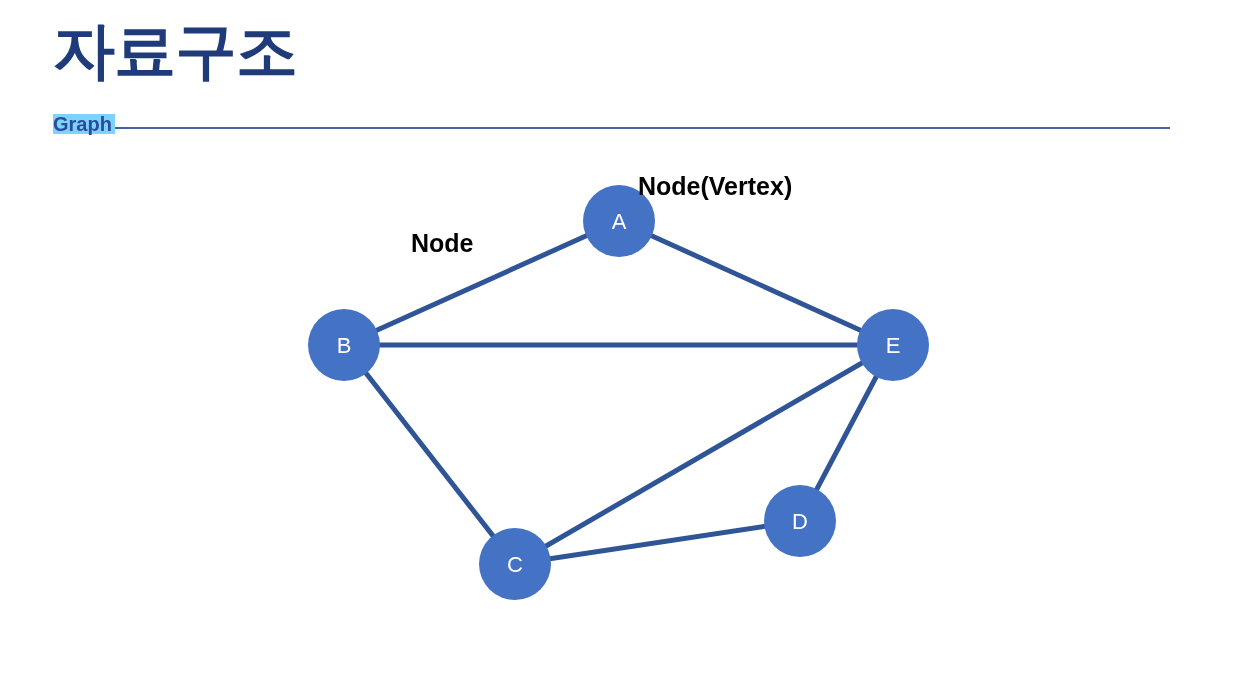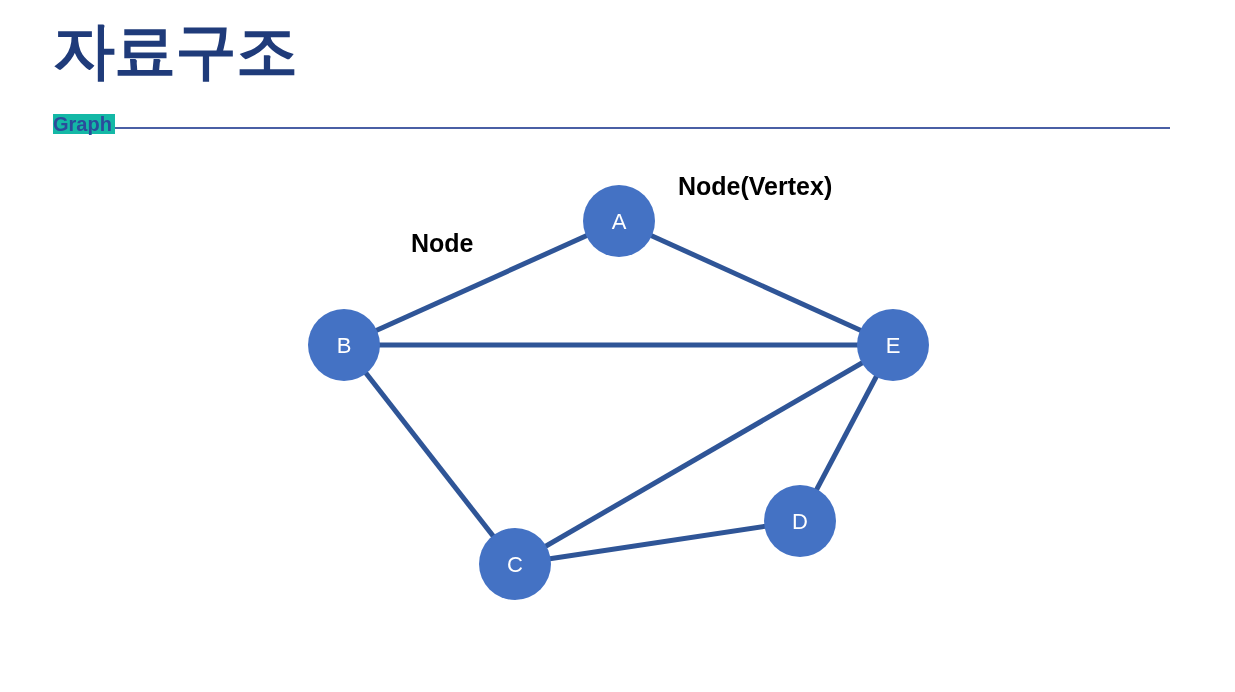--- a/index.html
+++ b/index.html
@@ -36,21 +36,21 @@
   }
   #slide-subtitle {
     position: absolute;
     left: 53px;
     top: 114px;
     font-size: 20px;
     font-weight: 700;
     color: #2B4C9B;
     line-height: 1;
     white-space: nowrap;
-    background: #14b8a6;
+    background: #7dd3fc;
     padding-right: 3px;
     z-index: 2;
   }
   #header-rule {
     position: absolute;
     left: 53px;
     top: 127px;
     width: 1117px;
     height: 2px;
     background: #4A5FA5;
@@ -76,21 +76,21 @@
   
   .annotation-label {
     position: absolute;
     font-size: 25px;
     font-weight: 700;
     color: #000000;
     white-space: nowrap;
     line-height: 1;
   }
   #label-edge { left: 411px; top: 86px; }
-  #label-node-vertex { left: 678px; top: 29px; }
+  #label-node-vertex { left: 638px; top: 29px; }
 </style>
 </head>
 <body>
 
 <div id="slide-header">
   <div id="slide-title">자료구조</div>
   <div id="slide-subtitle">Graph</div>
   <div id="header-rule"></div>
 </div>
 

